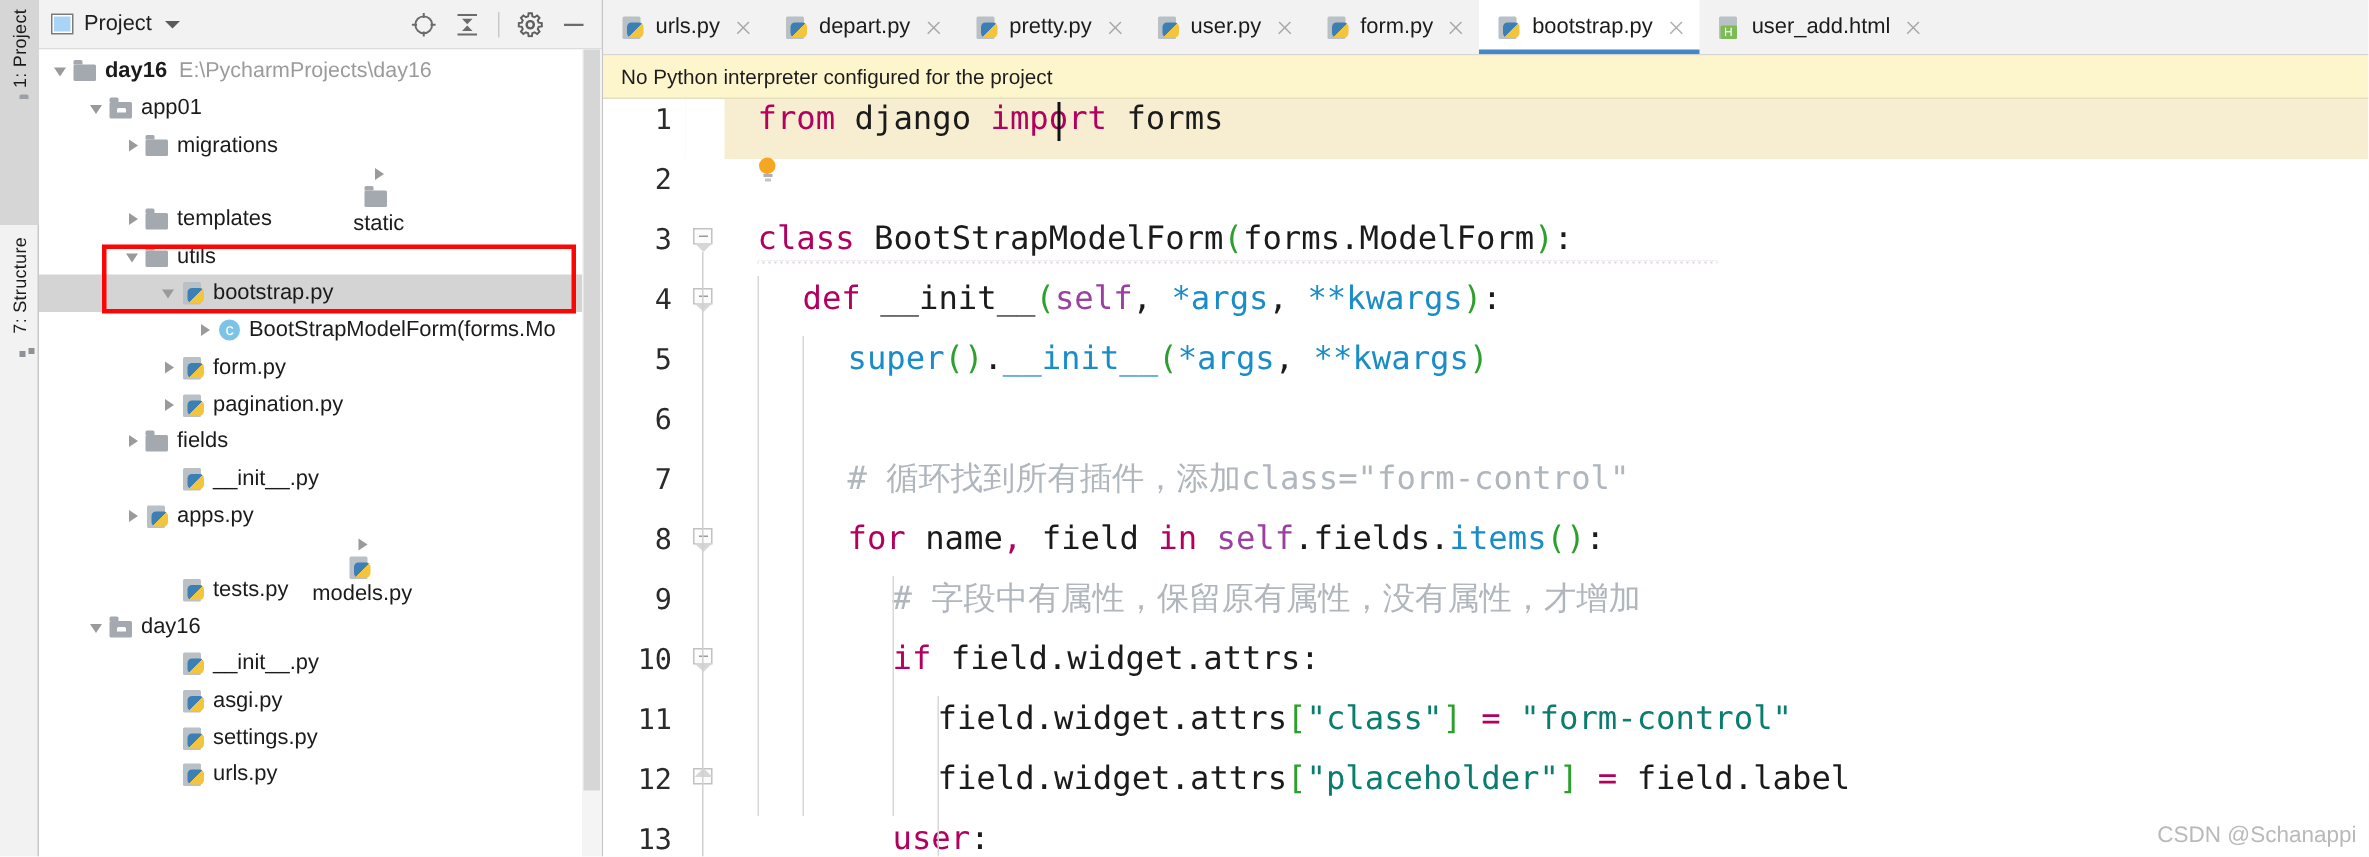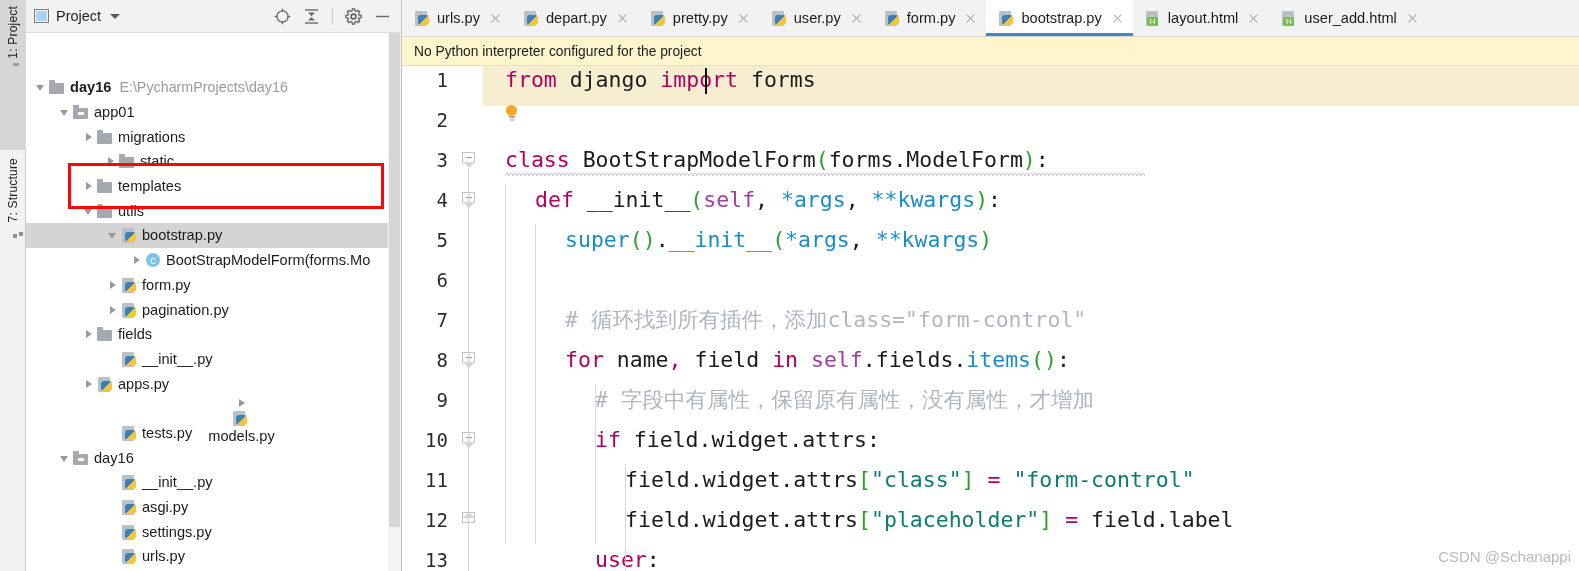--- a/index.html
+++ b/index.html
@@ -105,21 +105,20 @@
   .ph-sep { width: 1px; height: 17px; background: #c9c9c9; }
   .icon-btn { cursor: default; display: flex; align-items: center; justify-content: center; }
 
   
   .tree {
     flex: 1 1 auto;
     overflow: hidden;
     position: relative;
     padding-top: 2px;
     background: #fff;
-    margin-top: 40px;
   }
   .row {
     height: 24.7px;
     display: flex; align-items: center;
     font-size: 14.6px;
     color: #1b1b1b;
     white-space: nowrap;
     position: relative;
     cursor: default;
   }
@@ -428,21 +427,21 @@
         <div class="row" style="padding-left: 32px;">
           <span class="arrow open"></span>
           <span class="ico modfolder"></span>
           <span class="label">app01</span>
         </div>
         <div class="row" style="padding-left: 56px;">
           <span class="arrow closed"></span>
           <span class="ico folder"></span>
           <span class="label">migrations</span>
         </div>
-        <div class="row" style="padding-left: 78px;">
+        <div class="row" style="padding-left: 78px; flex-direction: column;">
           <span class="arrow closed"></span>
           <span class="ico folder"></span>
           <span class="label">static</span>
         </div>
         <div class="row" style="padding-left: 56px;">
           <span class="arrow closed"></span>
           <span class="ico folder"></span>
           <span class="label">templates</span>
         </div>
         <div class="row" style="padding-left: 56px;">
@@ -552,25 +551,20 @@
           <span class="tab-x"></span>
         </div>
         <div class="etab">
           <span class="ico py"></span>
           <span>form.py</span>
           <span class="tab-x"></span>
         </div>
         <div class="etab active">
           <span class="ico py"></span>
           <span>bootstrap.py</span>
-          <span class="tab-x"></span>
-        </div>
-        <div class="etab">
-          <span class="ico html"></span>
-          <span>layout.html</span>
           <span class="tab-x"></span>
         </div>
         <div class="etab">
           <span class="ico html"></span>
           <span>user_add.html</span>
           <span class="tab-x"></span>
         </div>
       </div>
 
     <div class="notif-bar">

